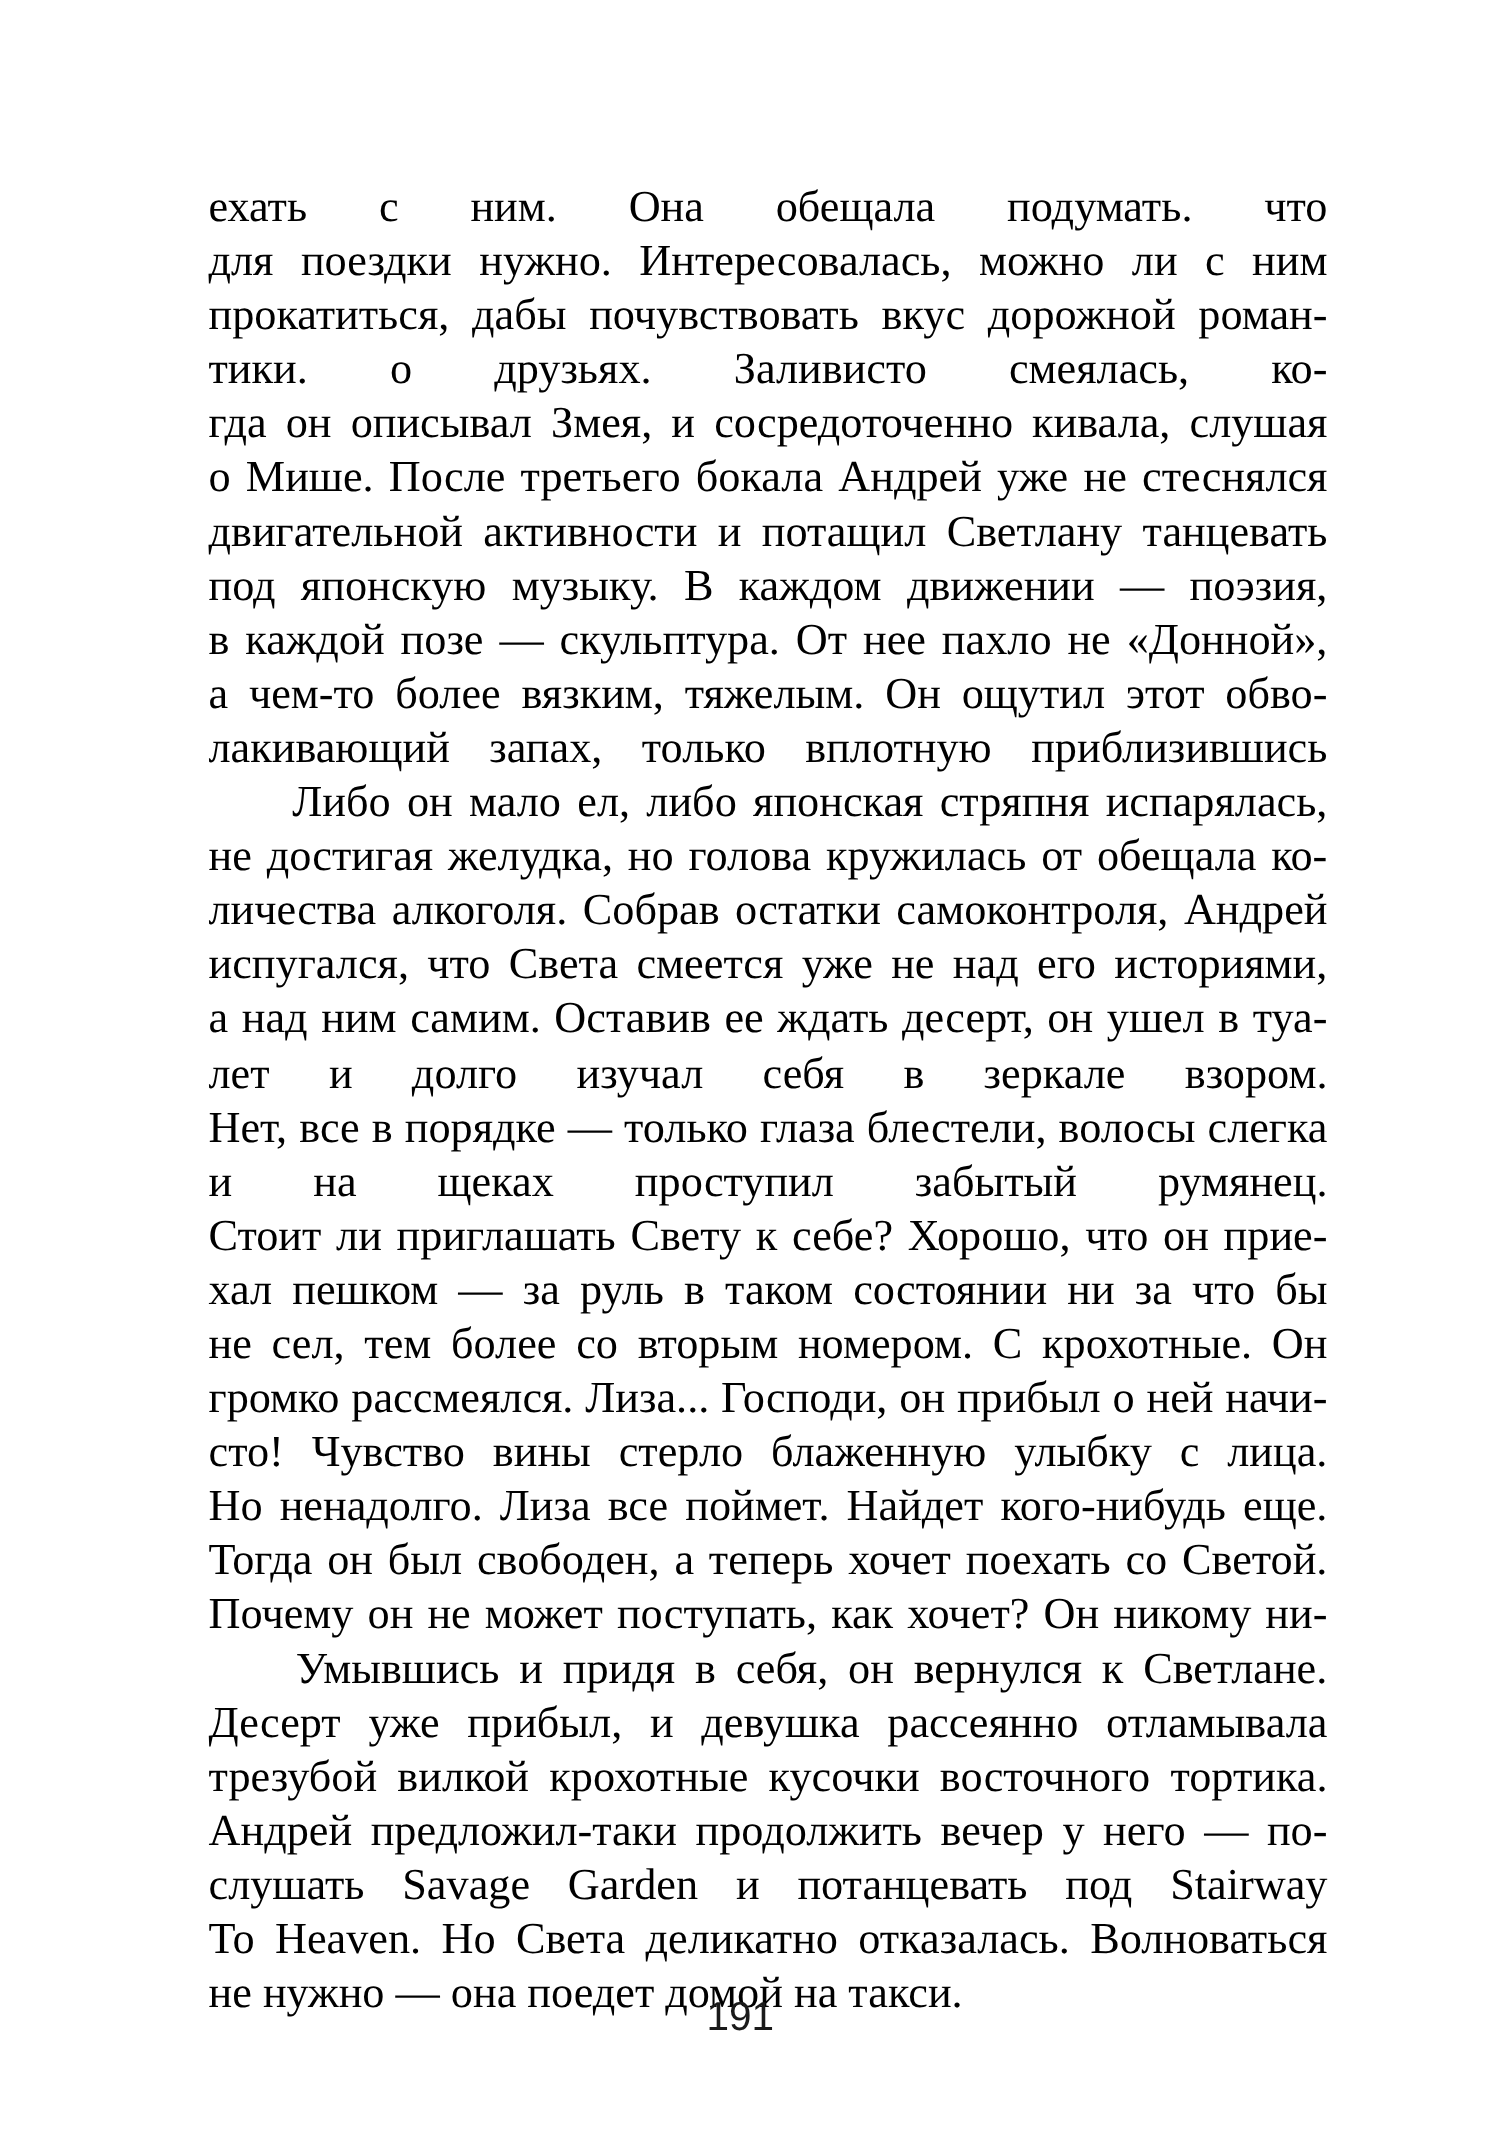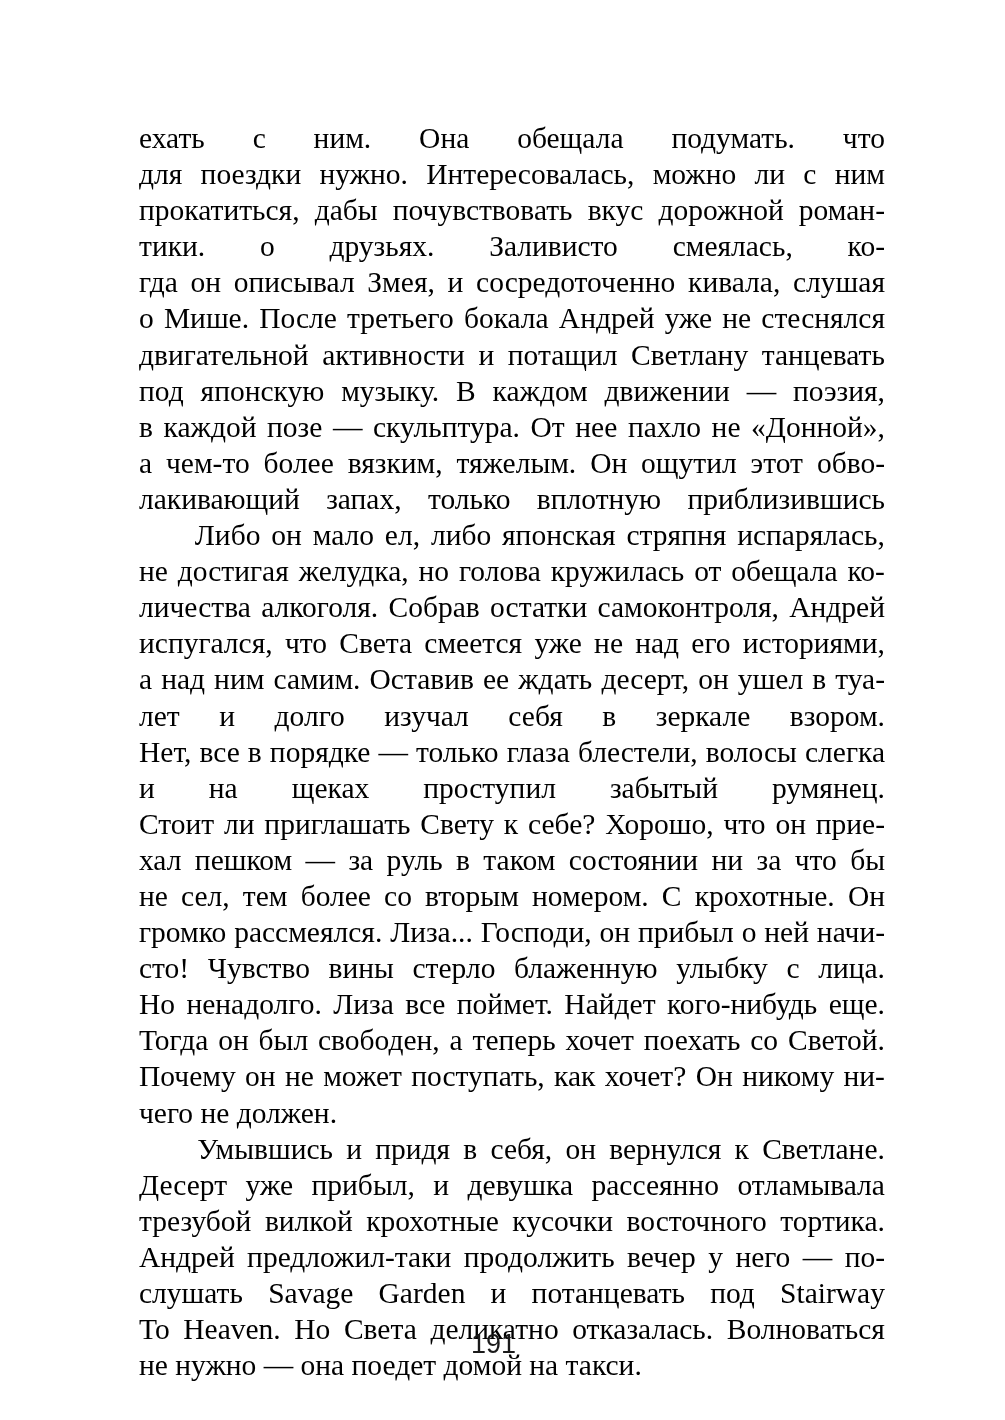--- a/index.html
+++ b/index.html
@@ -349,21 +349,20 @@
           <span class="w">он</span>
           <span class="w">не</span>
           <span class="w">может</span>
           <span class="w">поступать,</span>
           <span class="w">как</span>
           <span class="w">хочет?</span>
           <span class="w">Он</span>
           <span class="w">никому</span>
           <span class="w">ни-</span>
         </span>
-        <span class="line last">чего не должен.</span>
       </div>
     <div class="para">
         <span class="line just">
           <span class="indent"></span>
           <span class="w">Умывшись</span>
           <span class="w">и</span>
           <span class="w">придя</span>
           <span class="w">в</span>
           <span class="w">себя,</span>
           <span class="w">он</span>

